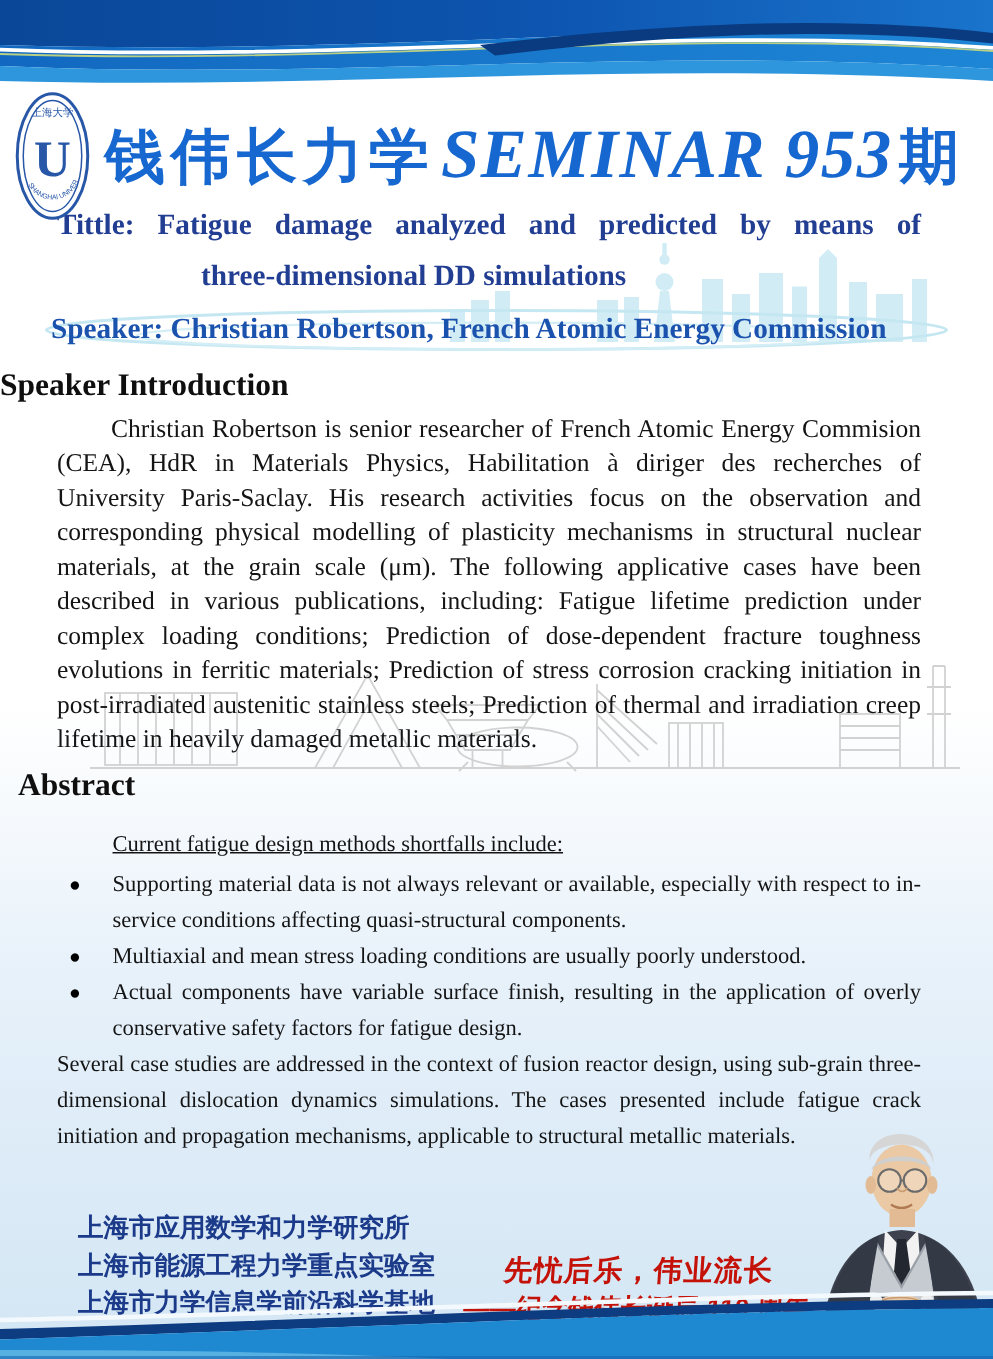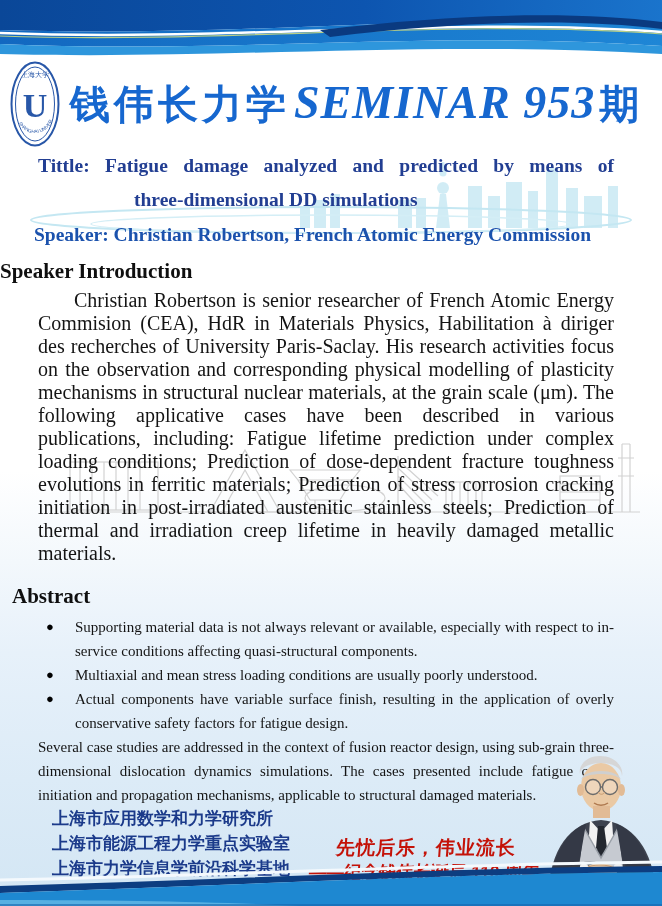--- a/index.html
+++ b/index.html
@@ -26,34 +26,34 @@
     font-size:40px;letter-spacing:4px;
   }
   .banner-en{
     font-family:"Liberation Serif", serif;
     font-style:italic;font-size:46px;letter-spacing:1px;
   }
   .watermark{position:absolute;left:0;width:662px;z-index:0;pointer-events:none;}
   .wm-skyline{top:158px;height:92px;}
   .wm-expo{top:436px;height:82px;}
   .content{
-    position:absolute;top:149px;left:0;width:654px;z-index:1;
+    position:absolute;top:134px;left:0;width:654px;z-index:1;
     padding:0;
   }
   .title-block{margin:0 40px 0 38px;color:#223e92;font-weight:bold;font-size:19.5px;}
   .title-line1{line-height:34px;text-align:justify;text-align-last:justify;}
   .title-line2{line-height:34px;margin-left:96px;}
   .speaker-line{
     margin:0 40px 0 34px;color:#1b52ad;font-weight:bold;font-size:19.5px;line-height:36px;
   }
   .sec-heading{
     color:#0f0f0f;font-weight:bold;font-size:21px;line-height:30px;margin-top:3px;
   }
   .intro-para{
-    margin:3px 40px 16px 38px;font-size:20px;line-height:23px;
+    margin:3px 40px 4px 38px;font-size:17px;line-height:23px;
     text-align:justify;text-indent:36px;color:#141414;
   }
   .abstract-heading{margin-top:4px;margin-left:12px;}
   .abstract-lead{
     margin:14px 40px 0 75px;font-size:15px;line-height:22px;
     text-decoration:underline;color:#141414;
   }
   .bullets{list-style:none;margin:4px 40px 0 38px;padding:0;}
   .bullets li{
     position:relative;padding-left:37px;font-size:15px;line-height:24px;
@@ -178,37 +178,38 @@
     </div>
 
     <div class="speaker-line">Speaker: Christian Robertson, French Atomic Energy Commission</div>
 
     <div class="sec-heading">Speaker Introduction</div>
 
     <p class="intro-para">Christian Robertson is senior researcher of French Atomic Energy Commision (CEA), HdR in Materials Physics, Habilitation à diriger des recherches of University Paris-Saclay. His research activities focus on the observation and corresponding physical modelling of plasticity mechanisms in structural nuclear materials, at the grain scale (μm). The following applicative cases have been described in various publications, including: Fatigue lifetime prediction under complex loading conditions; Prediction of dose-dependent fracture toughness evolutions in ferritic materials; Prediction of stress corrosion cracking initiation in post-irradiated austenitic stainless steels; Prediction of thermal and irradiation creep lifetime in heavily damaged metallic materials.</p>
 
     <div class="sec-heading abstract-heading">Abstract</div>
 
+    <div class="abstract-lead">Current fatigue design methods shortfalls include:</div>
 
     <ul class="bullets">
       <li>
         <span class="dot">●</span>
         <span>Supporting material data is not always relevant or available, especially with respect to in-service conditions affecting quasi-structural components.</span>
       </li>
       <li>
         <span class="dot">●</span>
         <span>Multiaxial and mean stress loading conditions are usually poorly understood.</span>
       </li>
       <li>
         <span class="dot">●</span>
         <span>Actual components have variable surface finish, resulting in the application of overly conservative safety factors for fatigue design.</span>
       </li>
     </ul>
 
-    <p class="closing-para">Several case studies are addressed in the context of fusion reactor design, using sub-grain three-dimensional dislocation dynamics simulations. The cases presented include fatigue crack initiation and propagation mechanisms, applicable to structural damaged materials.</p>
+    <p class="closing-para">Several case studies are addressed in the context of fusion reactor design, using sub-grain three-dimensional dislocation dynamics simulations. The cases presented include fatigue crack initiation and propagation mechanisms, applicable to structural metallic materials.</p>
 
   </div>
 
   <div class="orgs">
     <div>上海市应用数学和力学研究所</div>
     <div>上海市能源工程力学重点实验室</div>
     <div>上海市力学信息学前沿科学基地</div>
   </div>
 
   <div class="slogan">

